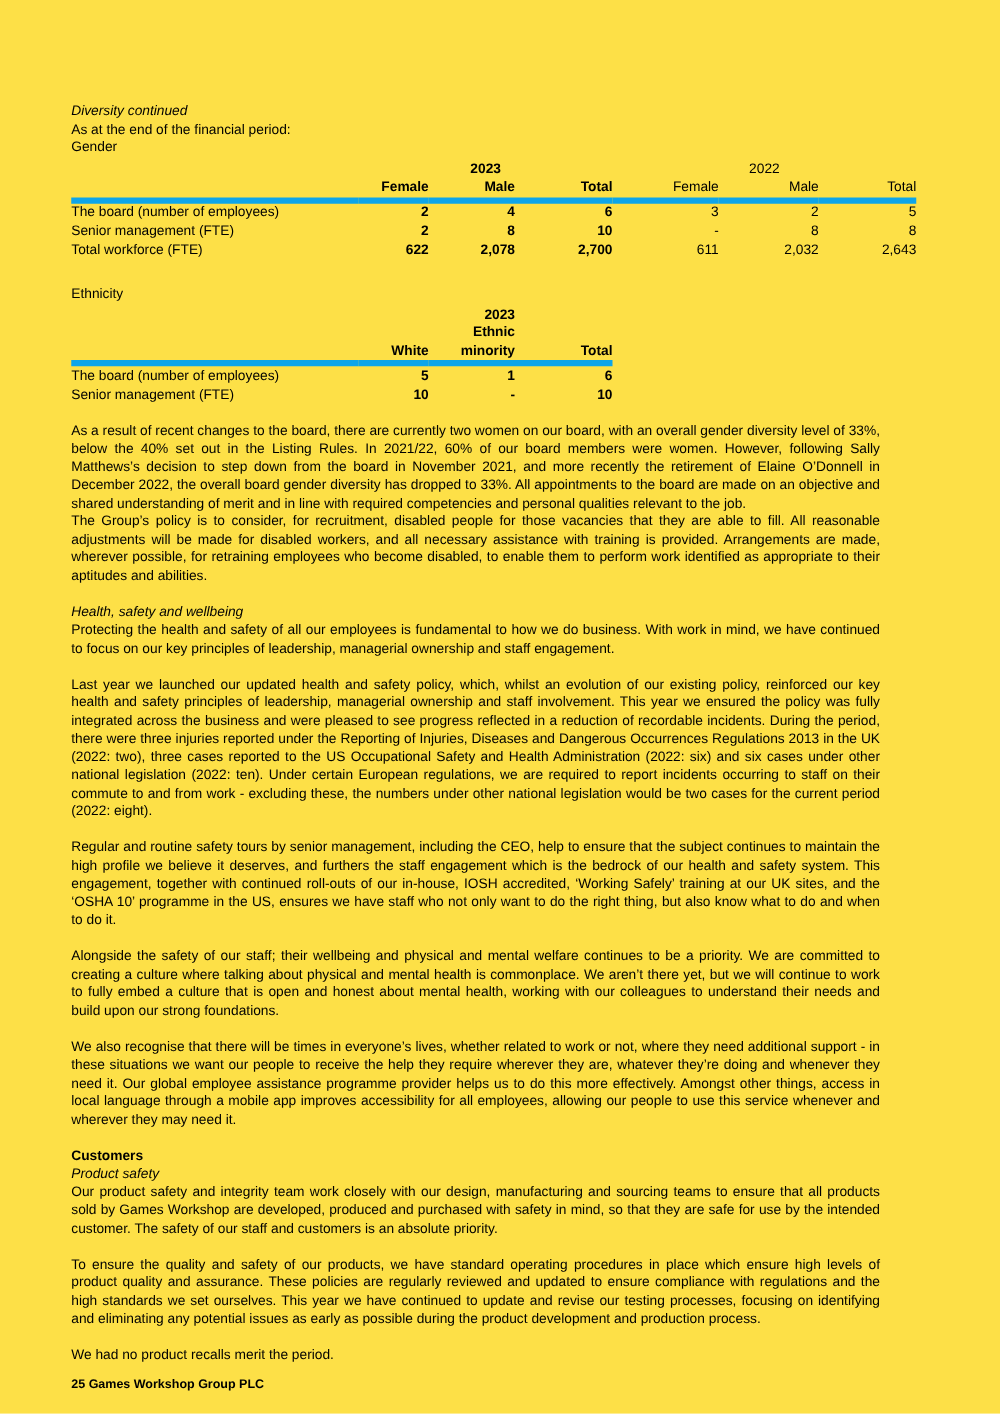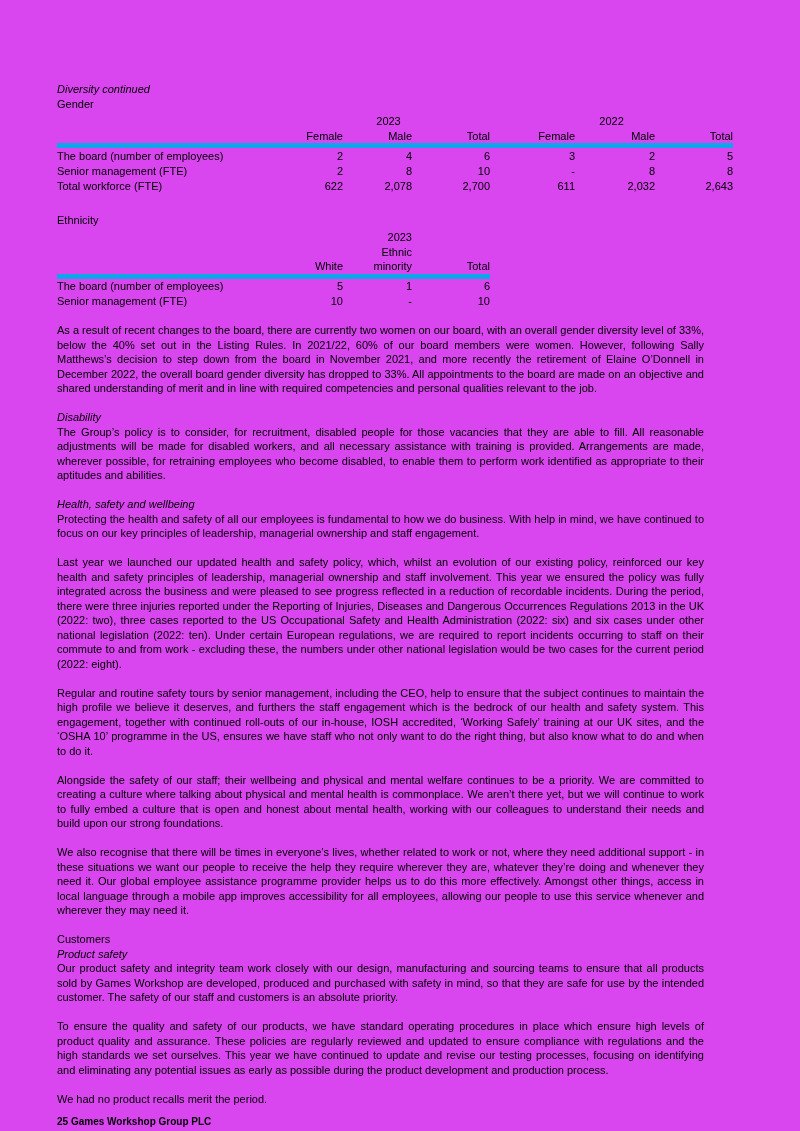--- a/index.html
+++ b/index.html
@@ -6,46 +6,47 @@
   body {
     width: 800px; height: 1131px;
     font-family: "Liberation Sans", sans-serif;
     font-size: 11px; line-height: 14.5px; color: #000000;
   }
   .page {
     box-sizing: border-box;
     width: 800px; height: 1131px;
     padding: 82px 96px 20px 57px;
     overflow: hidden;
-    background: #d946ef;
+    background: #fde047;
   }
   p { margin: 0; }
   .para { text-align: justify; margin-top: 14.5px; }
   .tight { margin-top: 0 !important; }
   .italic { font-style: italic; }
-  .bold { font-weight: normal; }
+  .bold { font-weight: bold; }
   .gap-lg { margin-top: 20px; }
 
   table.fin { border-collapse: collapse; table-layout: fixed; margin-top: 2px; }
   table.fin td { padding: 0; vertical-align: bottom; height: 15px; overflow: hidden; }
   table.gender { width: 676px; }
   table.ethnicity { width: 433px; }
   .num { text-align: right; }
   .center { text-align: center; }
   .rule td { border-bottom: 5px solid #0ea5e9; }
   .prewrap { white-space: pre-line; margin-top: 19px; }
 
   .footer { font-weight: bold; font-size: 10px; margin-top: 9px; }
 </style>
 </head>
 <body>
 
 <div class="page">
 
   <p class="italic">Diversity continued</p>
+  <p>As at the end of the financial period:</p>
   <p>Gender</p>
 
   <table class="fin gender">
     <colgroup>
       <col style="width:230px">
         <col style="width:56px">
         <col style="width:69px">
         <col style="width:78px">
       <col style="width:85px">
         <col style="width:80px">
@@ -129,25 +130,24 @@
         <td>Senior management (FTE)</td>
         <td class="num bold">10</td>
         <td class="num bold">-</td>
         <td class="num bold">10</td>
       </tr>
     </tbody>
   </table>
 
   <p class="para">As a result of recent changes to the board, there are currently two women on our board, with an overall gender diversity level of 33%, below the 40% set out in the Listing Rules. In 2021/22, 60% of our board members were women. However, following Sally Matthews’s decision to step down from the board in November 2021, and more recently the retirement of Elaine O’Donnell in December 2022, the overall board gender diversity has dropped to 33%. All appointments to the board are made on an objective and shared understanding of merit and in line with required competencies and personal qualities relevant to the job.</p>
 
-  <p class="para italic">Disability</p>
   <p class="para tight">The Group’s policy is to consider, for recruitment, disabled people for those vacancies that they are able to fill. All reasonable adjustments will be made for disabled workers, and all necessary assistance with training is provided. Arrangements are made, wherever possible, for retraining employees who become disabled, to enable them to perform work identified as appropriate to their aptitudes and abilities.</p>
 
   <p class="para italic">Health, safety and wellbeing</p>
-  <p class="para tight">Protecting the health and safety of all our employees is fundamental to how we do business. With help in mind, we have continued to focus on our key principles of leadership, managerial ownership and staff engagement.</p>
+  <p class="para tight">Protecting the health and safety of all our employees is fundamental to how we do business. With work in mind, we have continued to focus on our key principles of leadership, managerial ownership and staff engagement.</p>
   <p class="para">Last year we launched our updated health and safety policy, which, whilst an evolution of our existing policy, reinforced our key health and safety principles of leadership, managerial ownership and staff involvement. This year we ensured the policy was fully integrated across the business and were pleased to see progress reflected in a reduction of recordable incidents. During the period, there were three injuries reported under the Reporting of Injuries, Diseases and Dangerous Occurrences Regulations 2013 in the UK (2022: two), three cases reported to the US Occupational Safety and Health Administration (2022: six) and six cases under other national legislation (2022: ten). Under certain European regulations, we are required to report incidents occurring to staff on their commute to and from work - excluding these, the numbers under other national legislation would be two cases for the current period (2022: eight).</p>
   <p class="para">Regular and routine safety tours by senior management, including the CEO, help to ensure that the subject continues to maintain the high profile we believe it deserves, and furthers the staff engagement which is the bedrock of our health and safety system. This engagement, together with continued roll-outs of our in-house, IOSH accredited, ‘Working Safely’ training at our UK sites, and the ‘OSHA 10’ programme in the US, ensures we have staff who not only want to do the right thing, but also know what to do and when to do it.</p>
   <p class="para">Alongside the safety of our staff; their wellbeing and physical and mental welfare continues to be a priority. We are committed to creating a culture where talking about physical and mental health is commonplace. We aren’t there yet, but we will continue to work to fully embed a culture that is open and honest about mental health, working with our colleagues to understand their needs and build upon our strong foundations.</p>
   <p class="para">We also recognise that there will be times in everyone’s lives, whether related to work or not, where they need additional support - in these situations we want our people to receive the help they require wherever they are, whatever they’re doing and whenever they need it. Our global employee assistance programme provider helps us to do this more effectively. Amongst other things, access in local language through a mobile app improves accessibility for all employees, allowing our people to use this service whenever and wherever they may need it.</p>
 
   <p class="para bold">Customers</p>
   <p class="italic">Product safety</p>
   <p class="para tight">Our product safety and integrity team work closely with our design, manufacturing and sourcing teams to ensure that all products sold by Games Workshop are developed, produced and purchased with safety in mind, so that they are safe for use by the intended customer. The safety of our staff and customers is an absolute priority.</p>
   <p class="para">To ensure the quality and safety of our products, we have standard operating procedures in place which ensure high levels of product quality and assurance. These policies are regularly reviewed and updated to ensure compliance with regulations and the high standards we set ourselves. This year we have continued to update and revise our testing processes, focusing on identifying and eliminating any potential issues as early as possible during the product development and production process.</p>
   <p class="para">We had no product recalls merit the period.</p>

